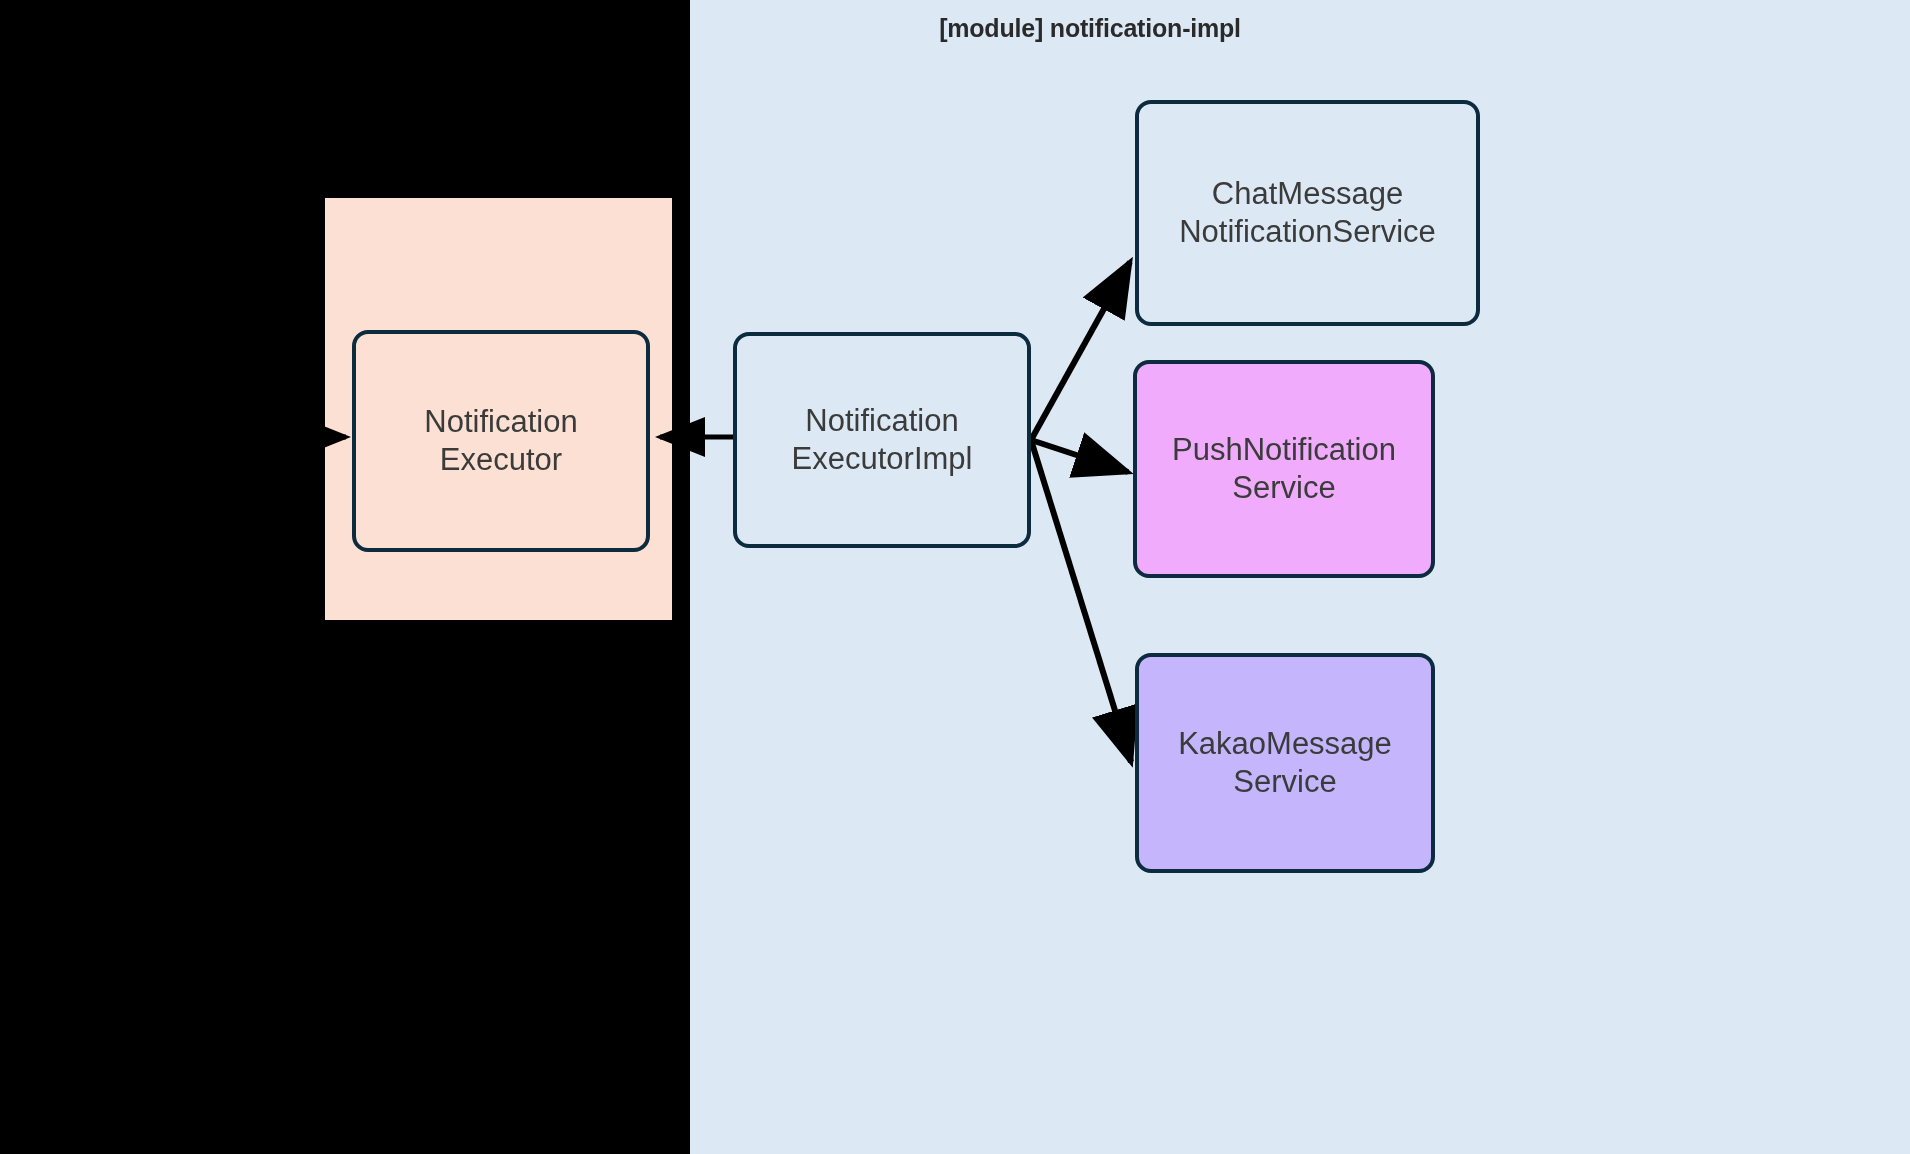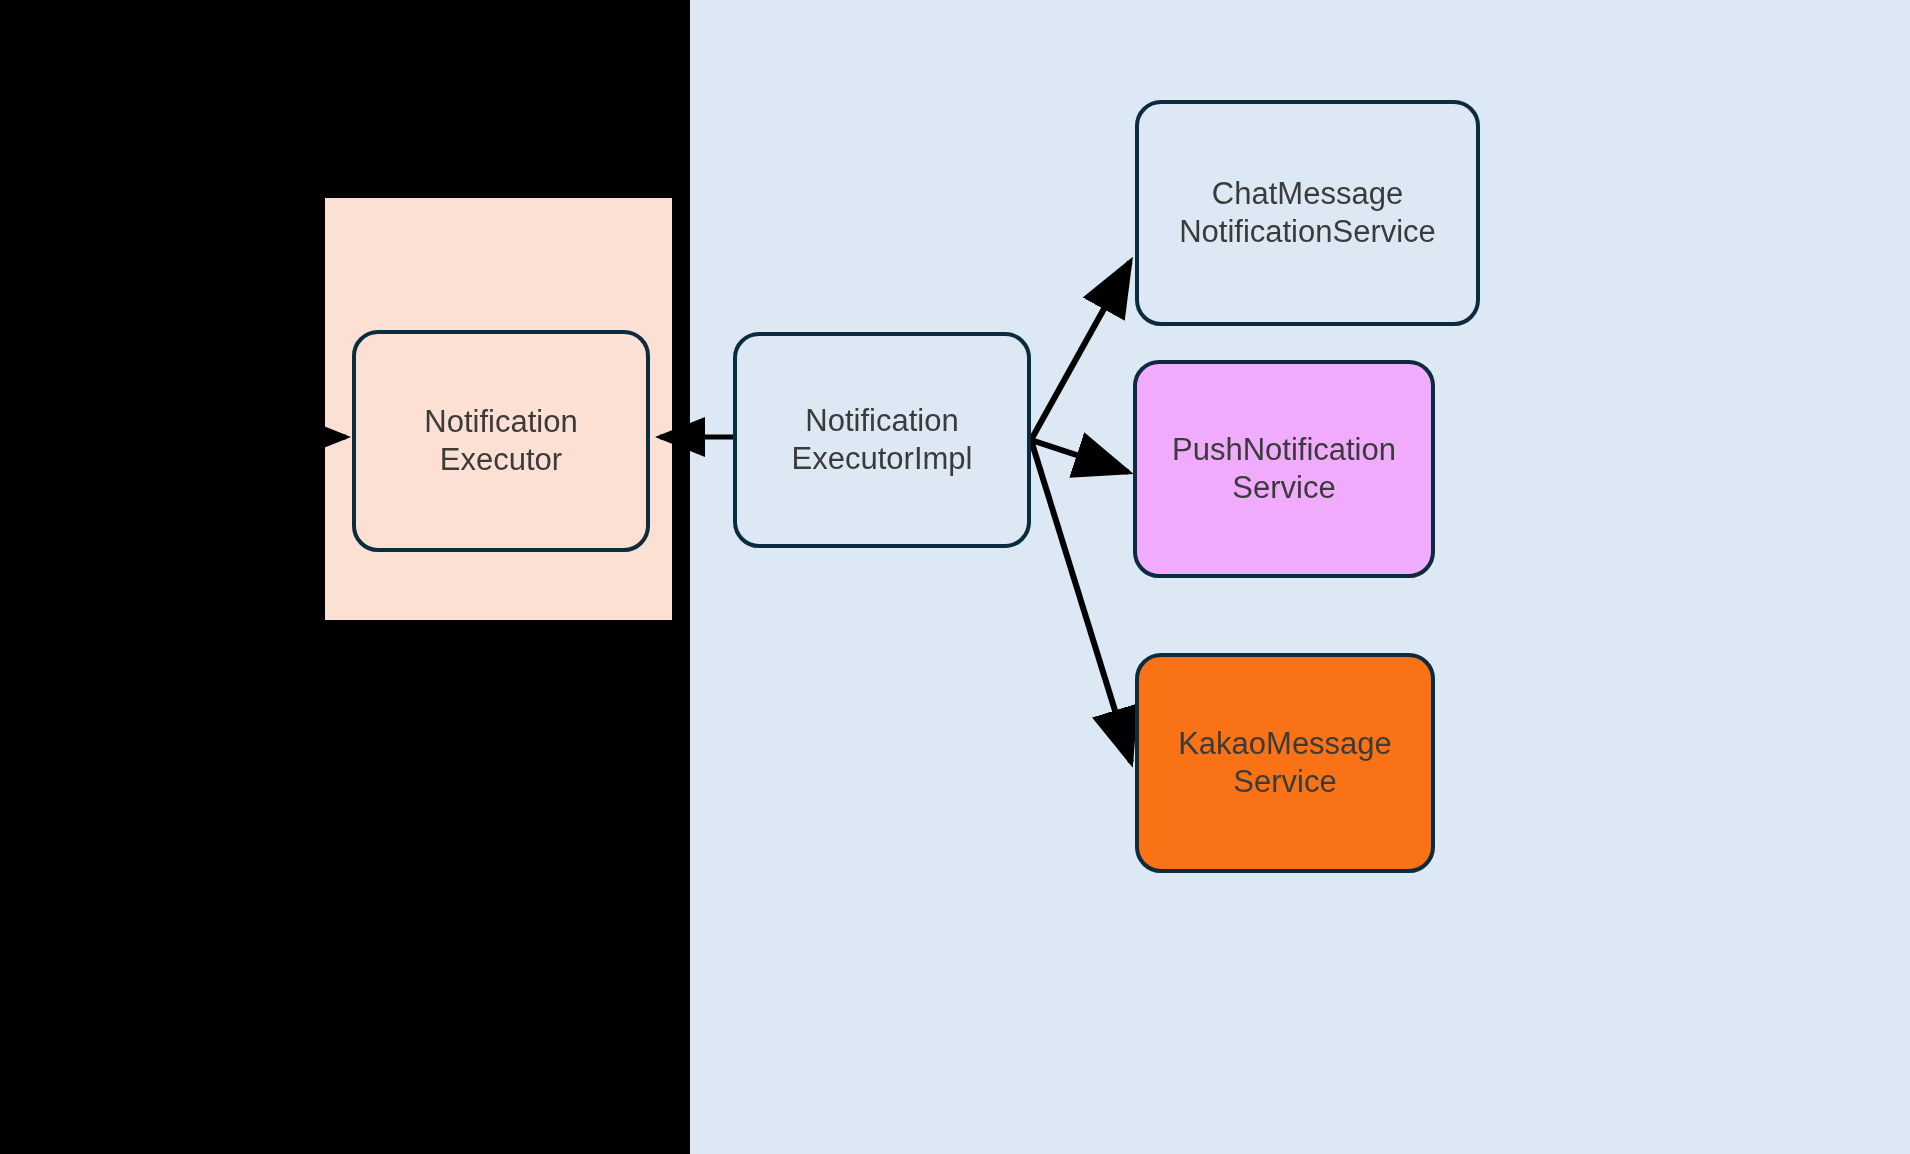--- a/index.html
+++ b/index.html
@@ -49,21 +49,21 @@
   }
   #module-api-title {
     left: 325px;
     top: 220px;
     width: 347px;
   }
   .node {
     position: absolute;
     box-sizing: border-box;
     border: 4px solid #0d2b3e;
-    border-radius: 26px;
+    border-radius: 16px;
     display: flex;
     align-items: center;
     justify-content: center;
     text-align: center;
     line-height: 1.22;
     font-size: 31px;
     color: #3b3b3b;
     padding: 6px 10px;
   }
   #node-user {
@@ -101,40 +101,41 @@
     top: 360px;
     width: 302px;
     height: 218px;
     background: #f0abfc;
   }
   #node-kakao-message-service {
     left: 1135px;
     top: 653px;
     width: 300px;
     height: 220px;
-    background: #f97316;
+    background: #c4b5fd;
   }
   #edge-layer {
     position: absolute;
     left: 0;
     top: 0;
     width: 1910px;
     height: 1154px;
     pointer-events: none;
   }
 </style>
 </head>
 <body>
 
 <div id="canvas">
 
   <div class="module-panel" id="module-impl-panel"></div>
 
   <div class="module-panel" id="module-api-panel"></div>
 
+  <div class="module-title" id="module-impl-title">[module] notification-impl</div>
 
 
   <svg id="edge-layer" viewBox="0 0 1910 1154" width="1910" height="1154">
     <defs>
       <marker id="arrowhead" markerWidth="10" markerHeight="8" refX="9" refY="4" orient="auto" markerUnits="strokeWidth">
         <path d="M0,0 L10,4 L0,8 z" fill="#000000"></path>
       </marker>
     </defs>
 
     <g>

